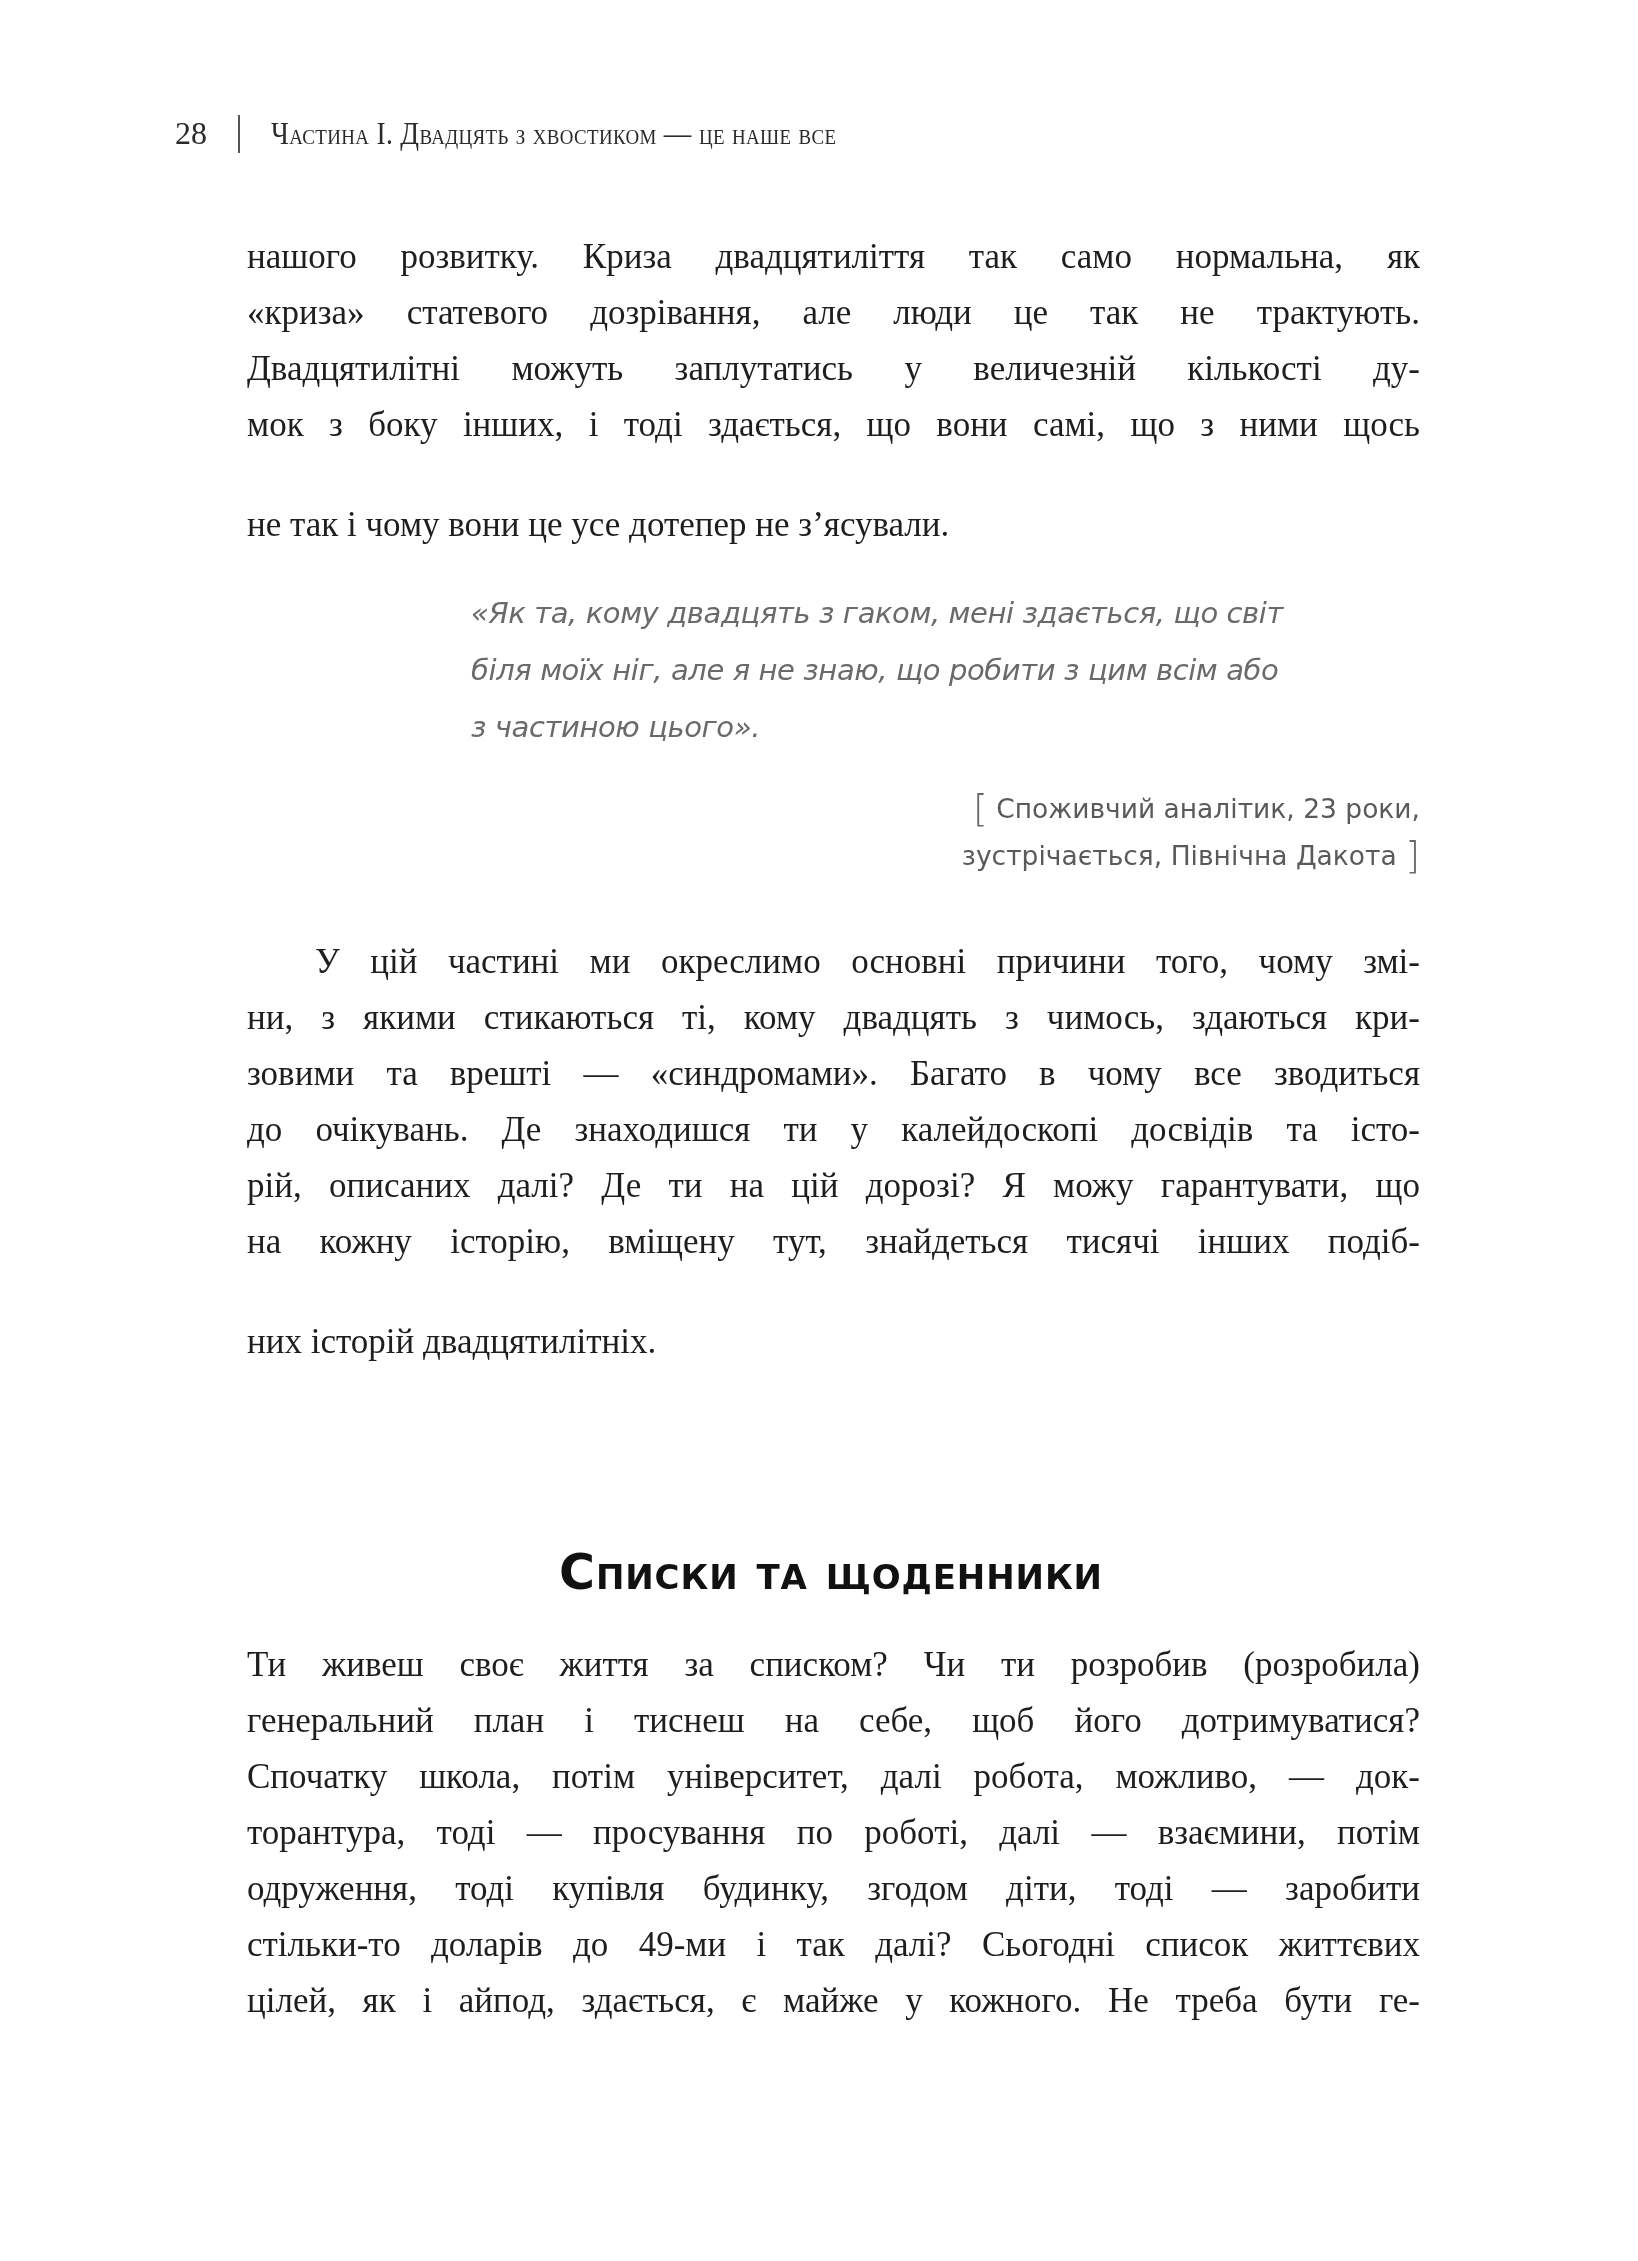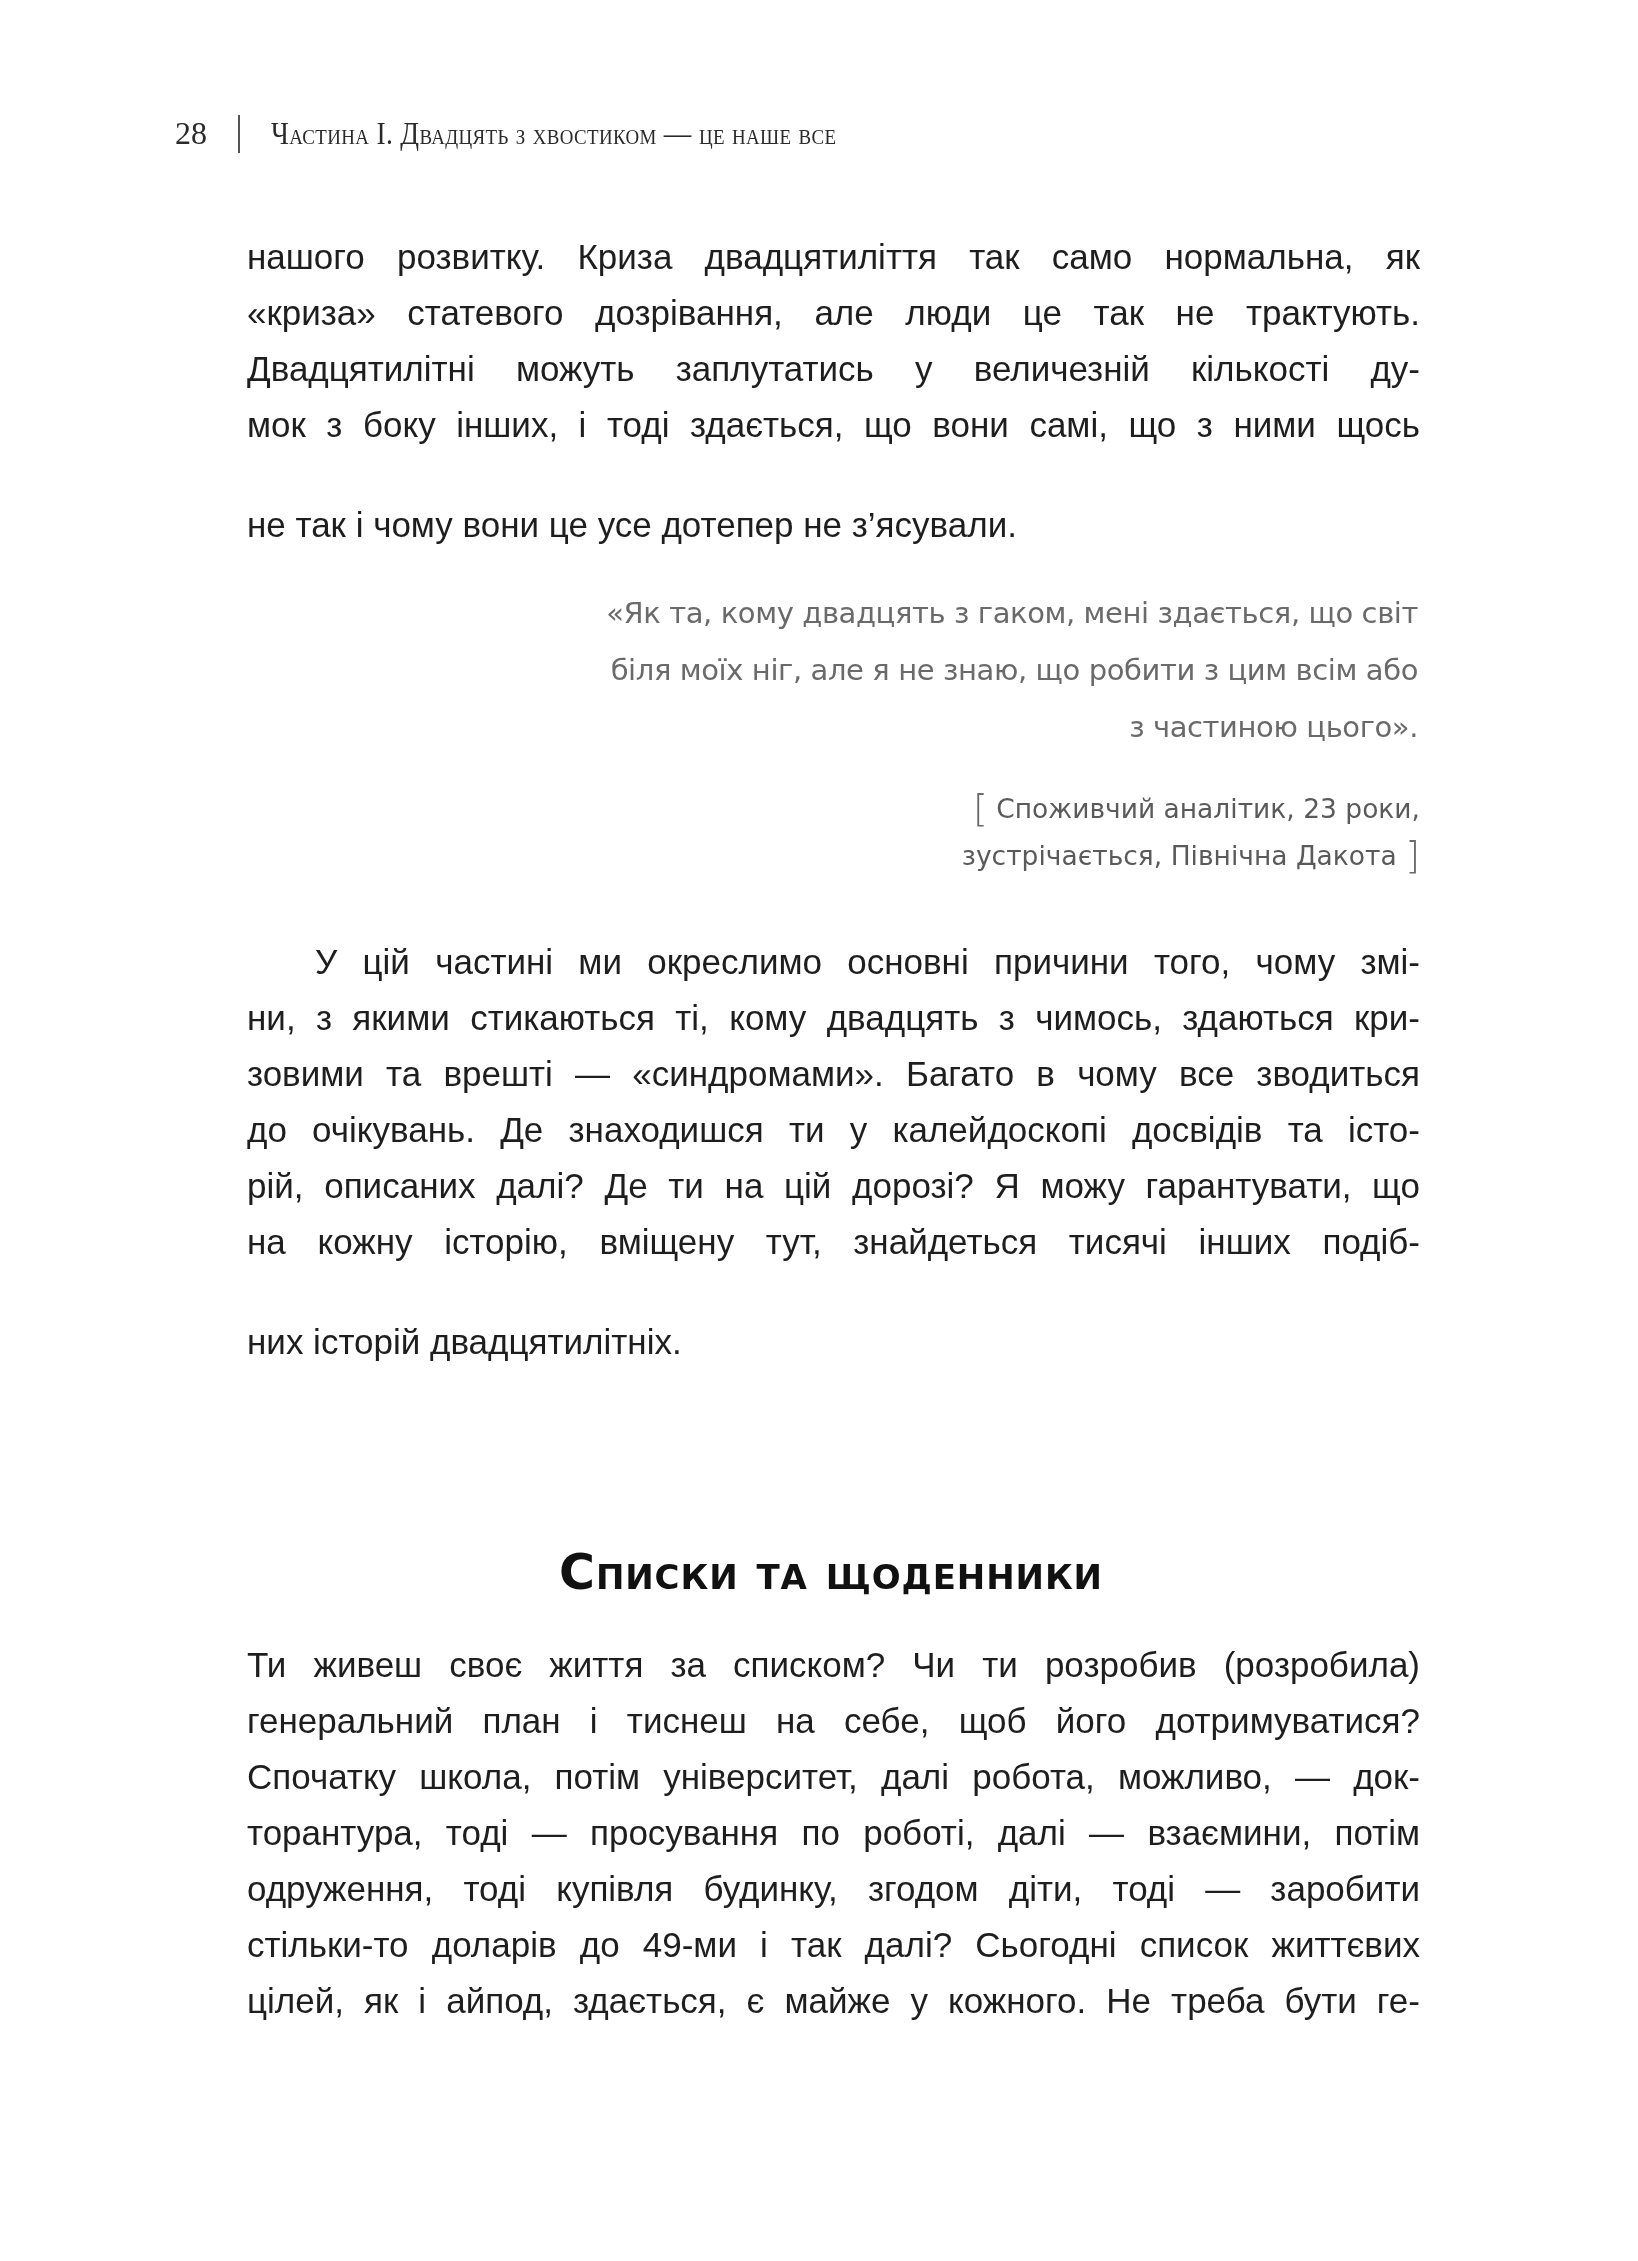--- a/index.html
+++ b/index.html
@@ -48,21 +48,21 @@
       transform: scaleX(0.86);
       transform-origin: left center;
       white-space: nowrap;
     }
 
     
     .text-block {
       position: absolute;
       left: 247px;
       width: 1173px;
-      font-family: Liberation Sans, sans-serif;
+      font-family: Liberation Serif, serif;
       font-size: 35px;
       line-height: 56px;
       color: #1e1e1e;
       margin: 0;
     }
     .text-line {
       display: block;
       white-space: nowrap;
       text-align: justify;
       text-align-last: justify;
@@ -80,25 +80,25 @@
     .para-2 { top: 934px; }
     .para-3 { top: 1637px; }
 
     
     .quote-block {
       position: absolute;
       left: 471px;
       top: 585px;
       width: 947px;
       font-family: "DejaVu Sans", "Liberation Sans", sans-serif;
+      font-style: italic;
       font-size: 29px;
       line-height: 57px;
       color: #6a6a6a;
       letter-spacing: -0.4px;
-      text-align: right;
     }
     .quote-line {
       display: block;
       white-space: nowrap;
       height: 57px;
     }
 
     
     .attribution {
       position: absolute;

